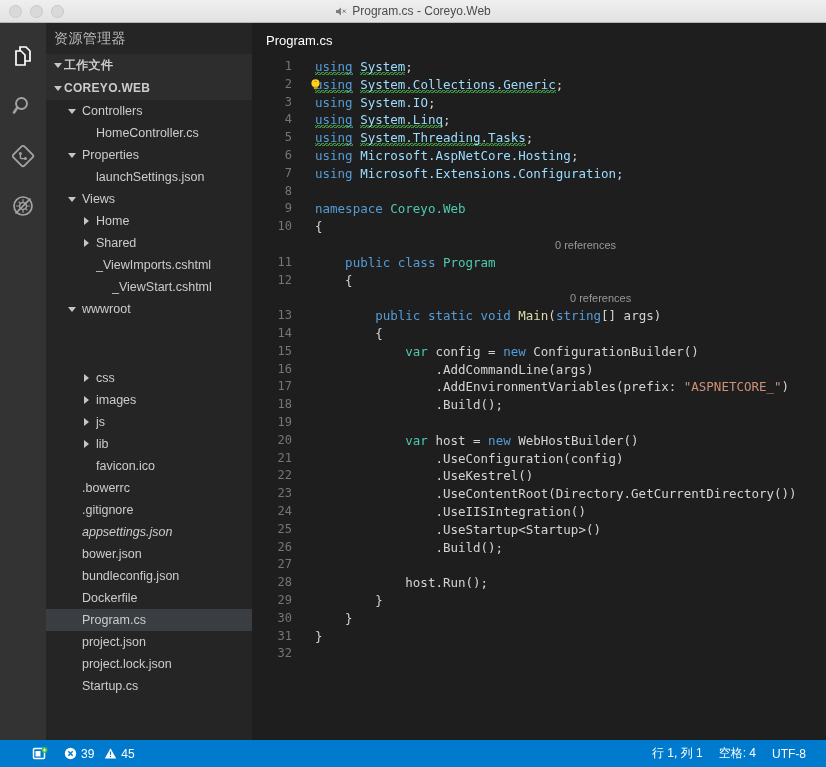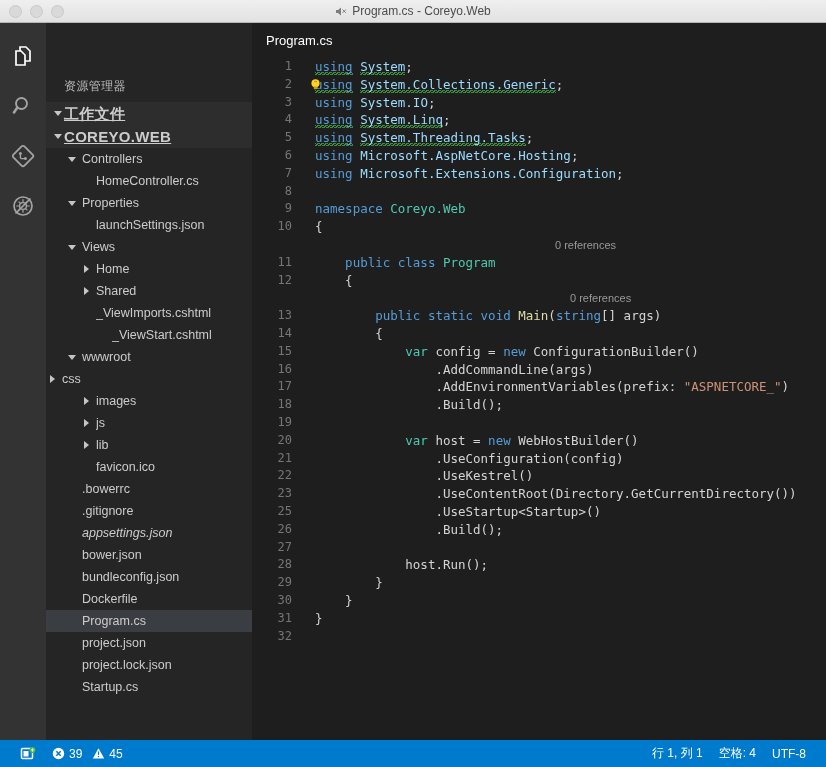--- a/index.html
+++ b/index.html
@@ -40,29 +40,28 @@
   .act-item.active svg{opacity:1;}
   .act-item svg{opacity:.55;}
 
   
   .sidebar{
     width:206px;flex:0 0 206px;background:#252526;
     display:flex;flex-direction:column;overflow:hidden;
     font-size:12.5px;color:#cccccc;
   }
   .sb-title{
-    height:31px;line-height:31px;padding-left:18px;
-    font-size:12px;color:#bbbbbb;letter-spacing:.4px;
+    height:31px;line-height:31px;padding-left:8px;
+    font-size:14px;color:#bbbbbb;letter-spacing:.4px;
     flex:0 0 31px;
-    margin-top:48px;
   }
   .sb-section{
     height:23px;line-height:23px;display:flex;align-items:center;
-    font-size:15px;font-weight:bold;color:#cccccc;letter-spacing:.3px;
-    padding-left:6px;cursor:pointer;text-decoration:underline;
+    font-size:12px;font-weight:bold;color:#cccccc;letter-spacing:.3px;
+    padding-left:6px;cursor:pointer;
   }
   .sb-section.shaded{background:#2d2d2e;}
   .tree{flex:1 1 auto;overflow:hidden;}
   .row{
     height:22px;line-height:22px;display:flex;align-items:center;
     color:#cccccc;font-size:12.5px;white-space:nowrap;cursor:pointer;
   }
   .row.selected{background:#3a3d41;}
   .tw{width:12px;flex:0 0 12px;display:flex;align-items:center;justify-content:center;}
   .arrow{width:0;height:0;}
@@ -110,21 +109,21 @@
     position:absolute;left:8px;top:2px;width:13px;height:13px;
     pointer-events:none;
   }
 
   
   .statusbar{
     height:27px;flex:0 0 27px;background:#007acc;color:#ffffff;
     display:flex;align-items:center;font-size:12px;
     font-family:"Liberation Sans",sans-serif;
   }
-  .sb-left{display:flex;align-items:center;gap:0;padding-left:12px;}
+  .sb-left{display:flex;align-items:center;gap:0;padding-left:24px;}
   .sb-right{margin-left:auto;display:flex;align-items:flex-end;padding-right:12px;}
   .sb-item{display:flex;align-items:center;gap:4px;padding:0 8px;height:27px;cursor:pointer;}
 </style>
 </head>
 <body>
 
 <div class="window">
 
   <div class="titlebar">
     <div class="traffic">
@@ -237,21 +236,21 @@
           <div class="row" style="padding-left: 50px;">
             <span class="tw"></span>
             <span class="lbl" style="margin-left: 4px;">_ViewStart.cshtml</span>
           </div>
           <div class="row" style="padding-left: 20px;">
             <span class="tw">
               <i class="arrow down"></i>
             </span>
             <span class="lbl" style="margin-left: 4px;">wwwroot</span>
           </div>
-          <div class="row" style="">
+          <div class="row" style="padding-left: 34px; margin-top: 47px;">
             <span class="tw">
               <i class="arrow right"></i>
             </span>
             <span class="lbl" style="margin-left: 4px;">css</span>
           </div>
           <div class="row" style="padding-left: 34px;">
             <span class="tw">
               <i class="arrow right"></i>
             </span>
             <span class="lbl" style="margin-left: 4px;">images</span>
@@ -344,20 +343,21 @@
           <div class="line"><div class="gut">14</div><div class="ctext"><span class="plain">        {</span></div></div>
           <div class="line"><div class="gut">15</div><div class="ctext"><span class="plain">            </span><span class="ctrl">var</span><span class="plain"> config = </span><span class="k">new</span><span class="plain"> ConfigurationBuilder()</span></div></div>
           <div class="line"><div class="gut">16</div><div class="ctext"><span class="plain">                .AddCommandLine(args)</span></div></div>
           <div class="line"><div class="gut">17</div><div class="ctext"><span class="plain">                .AddEnvironmentVariables(prefix: </span><span class="str">"ASPNETCORE_"</span><span class="plain">)</span></div></div>
           <div class="line"><div class="gut">18</div><div class="ctext"><span class="plain">                .Build();</span></div></div>
           <div class="line"><div class="gut">19</div><div class="ctext"></div></div>
           <div class="line"><div class="gut">20</div><div class="ctext"><span class="plain">            </span><span class="ctrl">var</span><span class="plain"> host = </span><span class="k">new</span><span class="plain"> WebHostBuilder()</span></div></div>
           <div class="line"><div class="gut">21</div><div class="ctext"><span class="plain">                .UseConfiguration(config)</span></div></div>
           <div class="line"><div class="gut">22</div><div class="ctext"><span class="plain">                .UseKestrel()</span></div></div>
           <div class="line"><div class="gut">23</div><div class="ctext"><span class="plain">                .UseContentRoot(Directory.GetCurrentDirectory())</span></div></div>
+          <div class="line"><div class="gut">24</div><div class="ctext"><span class="plain">                .UseIISIntegration()</span></div></div>
           <div class="line"><div class="gut">25</div><div class="ctext"><span class="plain">                .UseStartup&lt;Startup&gt;()</span></div></div>
           <div class="line"><div class="gut">26</div><div class="ctext"><span class="plain">                .Build();</span></div></div>
           <div class="line"><div class="gut">27</div><div class="ctext"></div></div>
           <div class="line"><div class="gut">28</div><div class="ctext"><span class="plain">            host.Run();</span></div></div>
           <div class="line"><div class="gut">29</div><div class="ctext"><span class="plain">        }</span></div></div>
           <div class="line"><div class="gut">30</div><div class="ctext"><span class="plain">    }</span></div></div>
           <div class="line"><div class="gut">31</div><div class="ctext"><span class="plain">}</span></div></div>
           <div class="line"><div class="gut">32</div><div class="ctext"></div></div>
         </div>
     </div>

